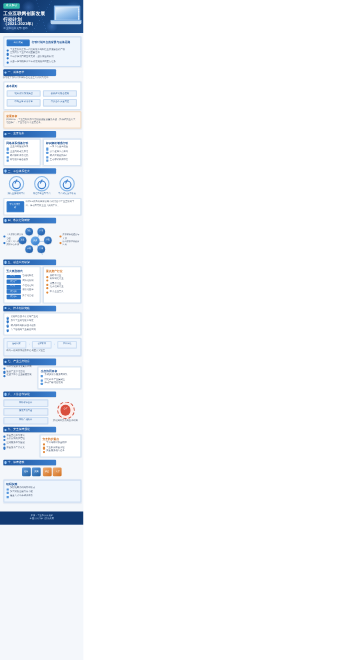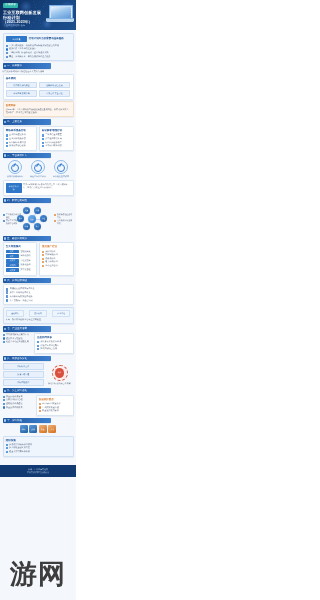--- a/index.html
+++ b/index.html
@@ -384,15 +384,14 @@
     </div>
 
     <div style="height:6px;"></div>
     <div class="foot">
       <div>来源：工业和信息化部</div>
       <div>本图文仅供学习交流使用</div>
     </div>
   </div>
 
   <div class="wm">
-    <div class="l2">游网</div>
   </div>
 </div>
 
 </body></html>

